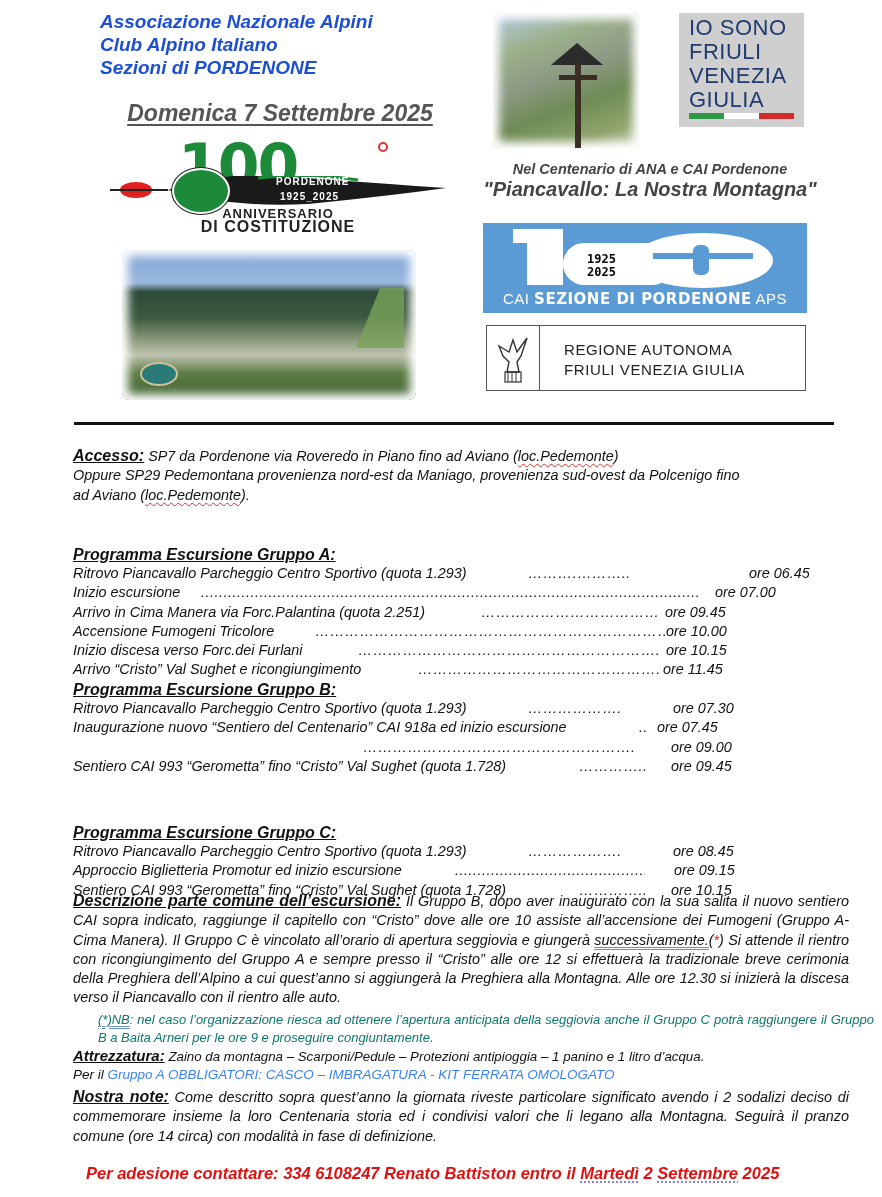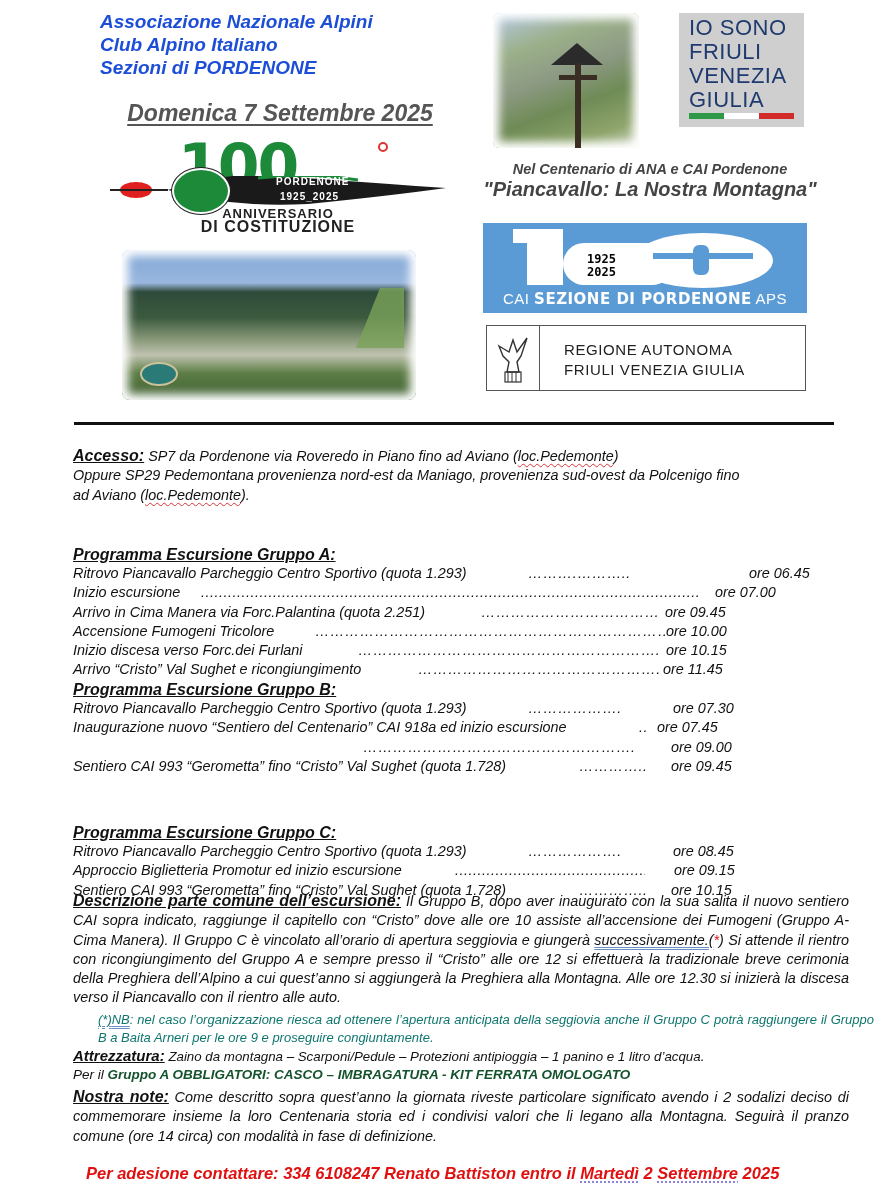--- a/index.html
+++ b/index.html
@@ -74,21 +74,21 @@
   .prog .head { font-weight: bold; text-decoration: underline; font-size: 16px; line-height: 19px; }
   .row { position: relative; height: 19.3px; white-space: nowrap; }
   .row .lbl { position: absolute; left: 0; }
   .row .dots { position: absolute; overflow: hidden; letter-spacing: 0.5px; }
   .row .time { position: absolute; }
 
   .desc { left: 73px; top: 891px; width: 776px; text-align: justify; }
   .nb { left: 73px; top: 1011px; width: 776px; text-align: justify; color: #0f766e; font-size: 13px; line-height: 18px; font-style: italic; margin-left: 25px; }
   .attr { left: 73px; top: 1047px; width: 776px; font-size: 13.3px; line-height: 18px; font-style: italic; }
   .mandatory { left: 73px; top: 1066px; width: 776px; font-size: 13.5px; line-height: 18px; }
-  .mandatory .red { color: #14532d; font-weight: bold; font-style: italic; }
+  .mandatory .red { color: #3b82f6; font-weight: normal; font-style: italic; }
   .notes { left: 73px; top: 1087px; width: 776px; text-align: justify; }
   .contact { left: 86px; top: 1164px; width: 760px; color: #e01010; font-weight: bold; font-style: italic; font-size: 16.5px; }
   .dotline { text-decoration: underline dotted #6a5acd; text-underline-offset: 3px; }
 </style>
 </head>
 <body>
 
 <div class="abs org-title">
   <div>Associazione Nazionale Alpini</div>
   <div>Club Alpino Italiano</div>

